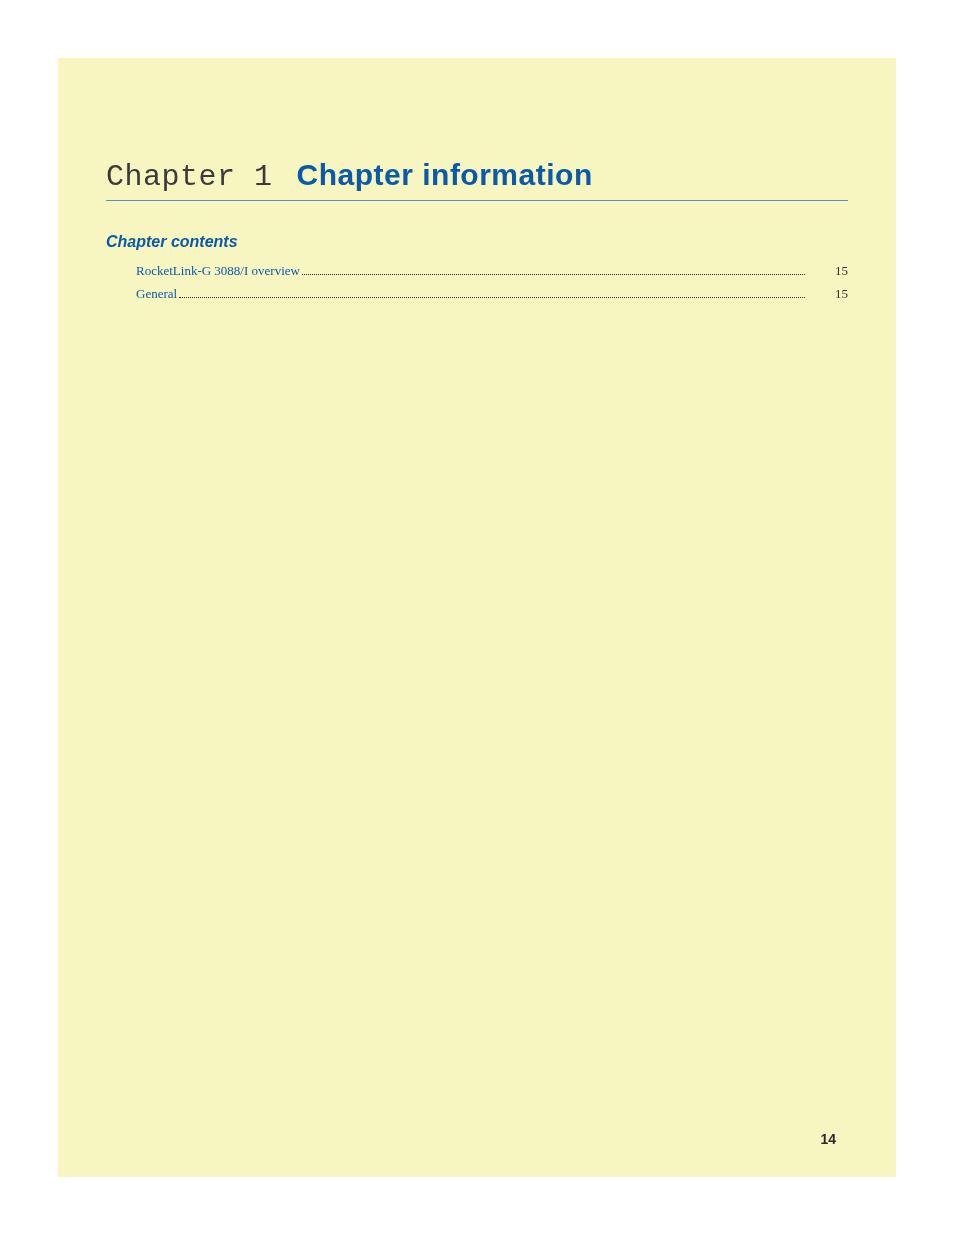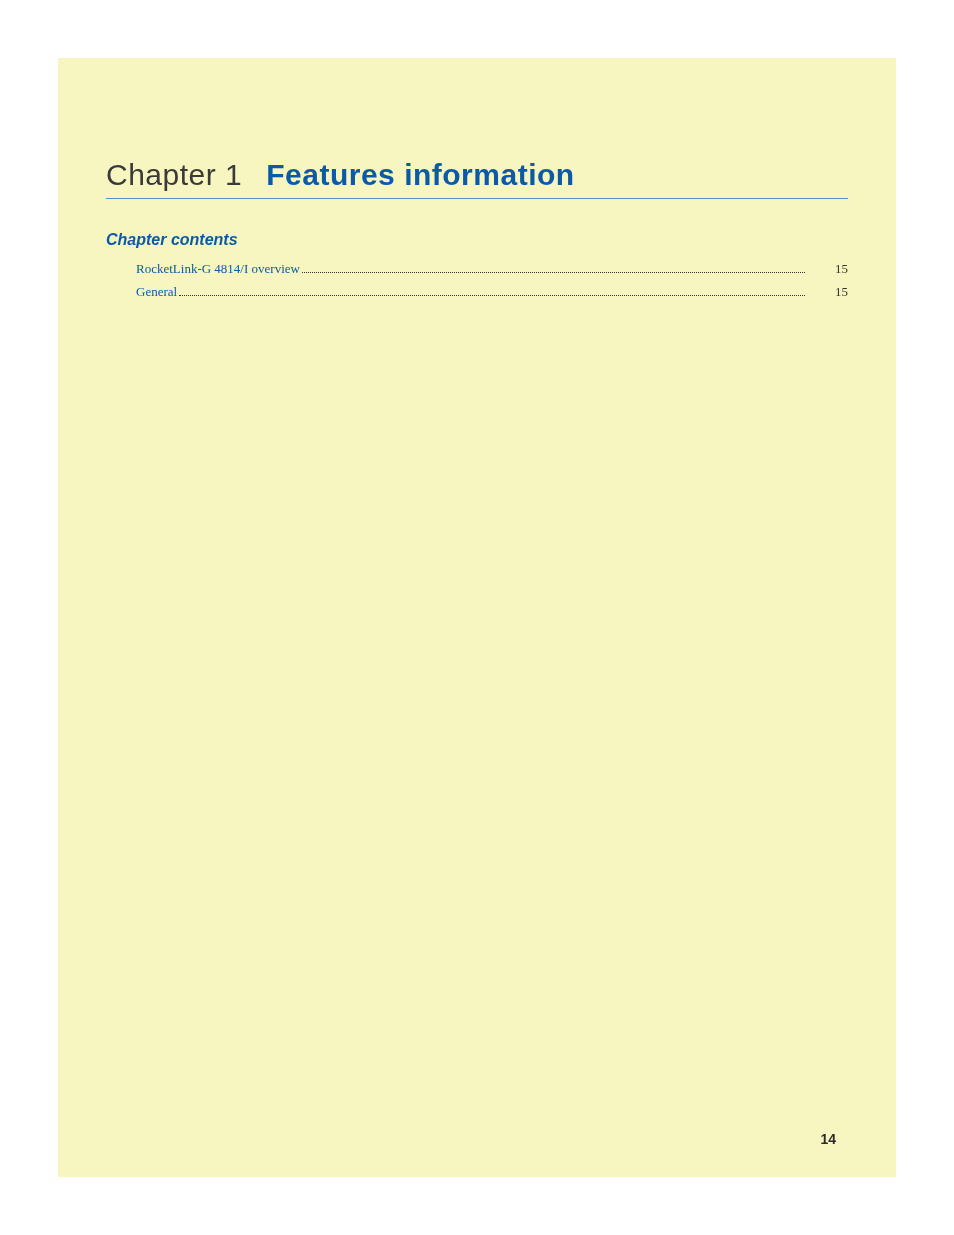--- a/index.html
+++ b/index.html
@@ -29,21 +29,21 @@
       right: 48px;
     }
     .chapter-line {
       display: flex;
       align-items: baseline;
       gap: 24px;
       padding-bottom: 6px;
       border-bottom: 1px solid #5a8fc0;
     }
     .chapter-label {
-      font-family: Liberation Sans, sans-serif;
+      font-family: Liberation Mono, monospace;
       font-size: 30px;
       font-weight: 300;
       color: #3a3a3a;
       letter-spacing: 0.5px;
     }
     .chapter-title {
       font-family: Arial, Helvetica, sans-serif;
       font-size: 30px;
       font-weight: 900;
       color: #0b5aa8;
@@ -95,26 +95,26 @@
       color: #2a2a2a;
     }
   </style>
 </head>
 <body>
 
 <div class="page">
   <div class="header-block">
     <div class="chapter-line">
       <span class="chapter-label">Chapter 1</span>
-      <span class="chapter-title">Features information</span>
+      <span class="chapter-title">Chapter information</span>
     </div>
     <div class="contents-heading">Chapter contents</div>
     <div class="toc">
       <div class="toc-entry">
-        <a href="#" class="toc-link">RocketLink-G 4814/I overview</a>
+        <a href="#" class="toc-link">RocketLink-G 3088/I overview</a>
         <span class="toc-dots"></span>
         <span class="toc-page">15</span>
       </div>
       <div class="toc-entry">
         <a href="#" class="toc-link">General</a>
         <span class="toc-dots"></span>
         <span class="toc-page">15</span>
       </div>
     </div>
   </div>

